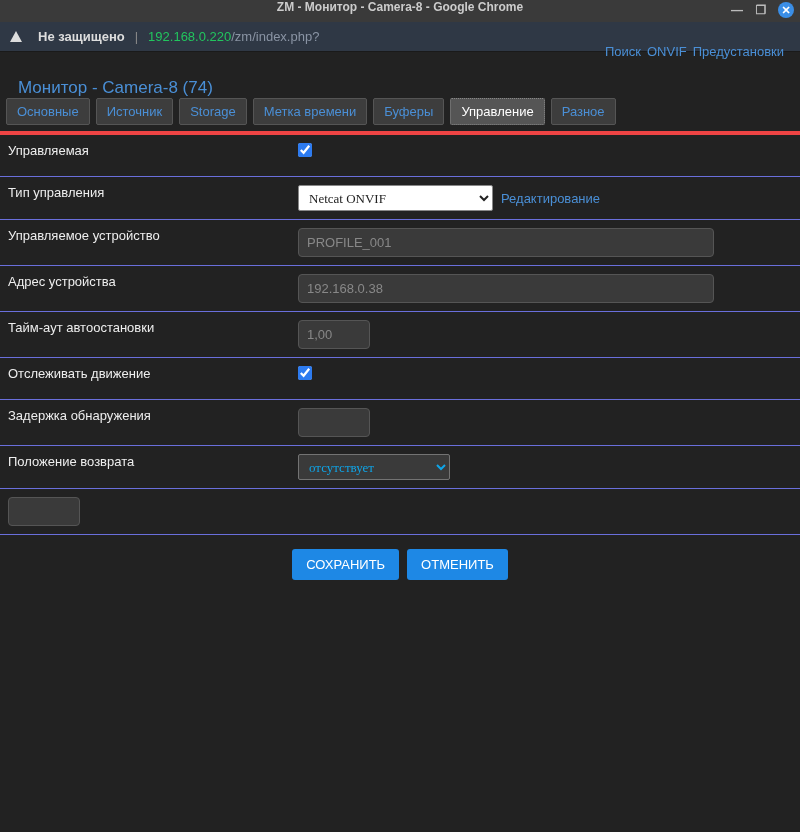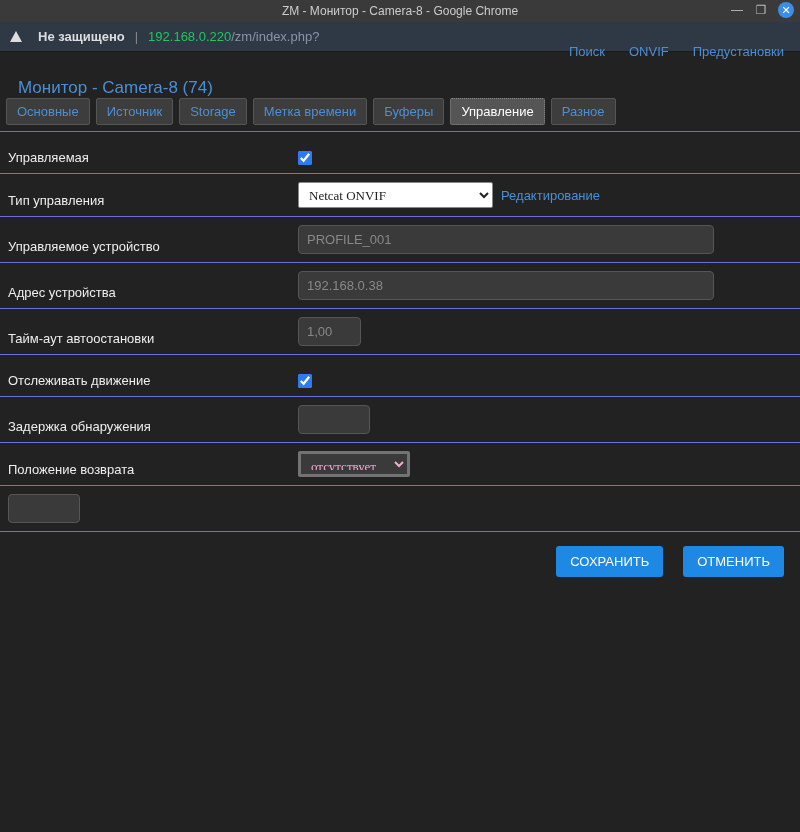--- a/index.html
+++ b/index.html
@@ -1,49 +1,49 @@
 <!DOCTYPE html>
 <html><head>
 <meta charset="utf-8">
 <style>
   * { box-sizing: border-box; margin: 0; padding: 0; }
   html, body { width: 800px; height: 832px; font-family: Arial, sans-serif; font-size: 13px; background: #222; color: #ddd; overflow: hidden; }
-  .titlebar { height: 22px; background: #3a3a3a; display: flex; align-items: center; justify-content: center; position: relative; color: #ccc; font-weight: normal; font-size: 12px; }
+  .titlebar { height: 22px; background: #3a3a3a; display: flex; align-items: flex-start; justify-content: center; position: relative; color: #ccc; font-weight: bold; font-size: 12px; }
   .win-controls { position: absolute; right: 6px; top: 2px; display: flex; gap: 10px; align-items: center; }
   .win-btn { width: 14px; height: 14px; display: inline-flex; align-items: center; justify-content: center; color: #bbb; font-size: 12px; cursor: pointer; }
   .win-close { width: 16px; height: 16px; border-radius: 50%; background: #3a8ee6; display: inline-flex; align-items: center; justify-content: center; color: #fff; font-size: 11px; cursor: pointer; }
   .addrbar { height: 30px; background: #2f3845; display: flex; align-items: center; padding: 0 10px; color: #ddd; font-size: 13px; gap: 10px; border-bottom: 1px solid #1a1a1a; }
   .warn-icon { width: 0; height: 0; border-left: 6px solid transparent; border-right: 6px solid transparent; border-bottom: 11px solid #ddd; position: relative; }
   .insecure { color: #ddd; font-weight: bold; margin-left: 6px; }
   .divider { color: #888; }
   .url-dim { color: #8a94a4; }
   .url-light { color: #22c55e; }
   .content { background: #222; }
   .topbar { display: flex; justify-content: space-between; align-items: flex-end; padding: 14px 18px 0 18px; }
   .page-title { color: #4a8fd6; font-size: 17px; }
-  .toplinks { display: flex; gap: 24px; font-size: 13px; margin-top: -20px; }
+  .toplinks { display: flex; gap: 6px; font-size: 13px; margin-top: -20px; }
   .toplinks a { color: #4a8fd6; text-decoration: none; cursor: pointer; }
-  .tabs { display: flex; gap: 6px; padding: 0 6px 6px 6px; border-bottom: 1px solid #ef4444; }
+  .tabs { display: flex; gap: 6px; padding: 0 6px 6px 6px; border-bottom: 4px solid #ef4444; }
   .tab { background: #3d3d3d; color: #4a8fd6; border: 1px solid #555; padding: 5px 10px; font-size: 13px; cursor: pointer; border-radius: 2px; }
   .tab.active { background: #555; color: #fff; border: 1px dotted #888; }
-  .form-row { display: flex; align-items: flex-end; padding: 8px 8px; border-bottom: 1px solid #6a6fdc; min-height: 42px; }
+  .form-row { display: flex; align-items: flex-start; padding: 8px 8px; border-bottom: 1px solid #6a6fdc; min-height: 42px; }
   .form-row.first { border-top: none; }
   .label-cell { flex: 0 0 290px; color: #eee; font-size: 13px; }
   .field-cell { flex: 1; display: flex; align-items: center; gap: 8px; }
   input[type=text] { background: #3a3a3a; border: 1px solid #555; color: #ccc; padding: 6px 8px; border-radius: 4px; font-size: 13px; }
   input[type=text]:disabled, input[type=text]::placeholder { color: #888; }
   input.wide { width: 416px; }
-  input.small { width: 63px; }
+  input.small { width: 72px; }
   input.tiny { width: 72px; }
   select { background: #fff; color: #222; border: 1px solid #888; padding: 4px 6px; font-size: 13px; border-radius: 2px; height: 26px; font-family: Liberation Serif, serif; }
-  select.dark { background: #3a3a3a; color: #f9a8d4; border: 3px solid #737373; width: 112px; }
+  select.dark { background: #3a3a3a; color: #0ea5e9; border: 1px solid #737373; width: 152px; }
   select.ctrltype { width: 195px; }
   .chk { width: 14px; height: 14px; accent-color: #2d7bf0; }
   .editlink { color: #4a8fd6; cursor: pointer; font-size: 13px; }
-  .actions { display: flex; justify-content: flex-end; gap: 20px; padding: 14px 16px; }
+  .actions { display: flex; justify-content: center; gap: 8px; padding: 14px 24px; }
   .btn { background: #1e88e5; color: #fff; border: none; padding: 8px 14px; font-size: 13px; border-radius: 3px; cursor: pointer; font-weight: 500; }
 </style>
 </head>
 <body>
 
 <div class="titlebar">
   <span>ZM - Монитор - Camera-8 - Google Chrome</span>
   <div class="win-controls">
     <span class="win-btn">—</span>
     <span class="win-btn">❐</span>

